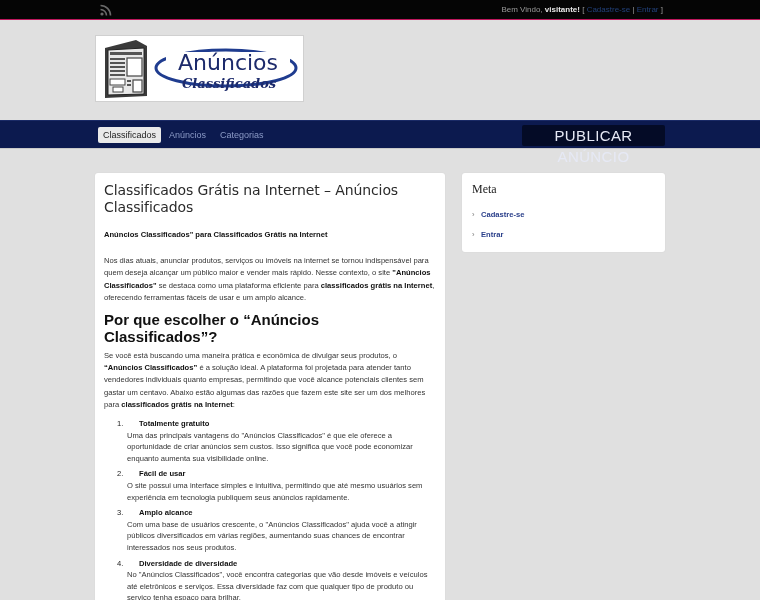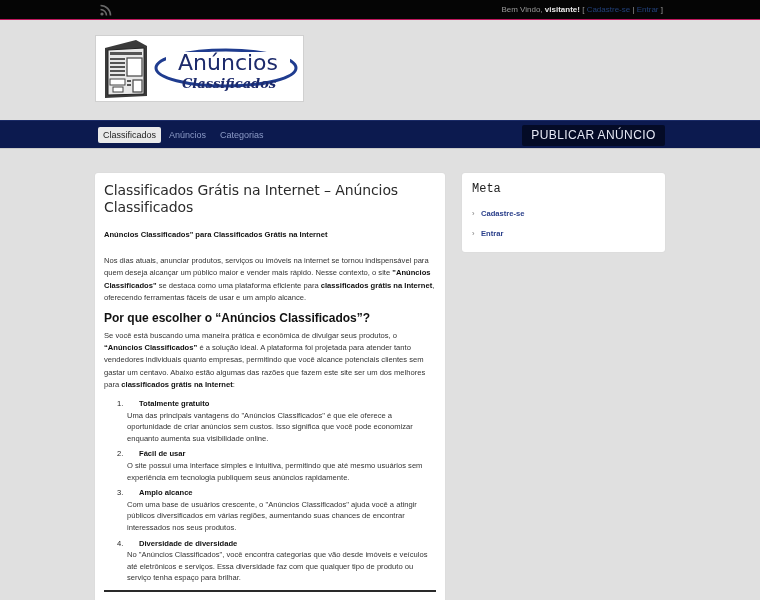--- a/index.html
+++ b/index.html
@@ -14,39 +14,39 @@
   .welcome a { color: #22417a; text-decoration: none; }
 
   
   .logo { position: absolute; left: 95px; top: 35px; width: 209px; height: 67px; background: #fff; border: 1px solid #d0d0d0; }
   .logo svg { position: absolute; left: 0; top: 0; }
 
   
   .nav { position: absolute; left: 0; top: 120px; width: 760px; height: 29px; background: #0c1a4f; border-top: 1px solid #1a2a66; border-bottom: 1px solid #c9c9c9; }
   .nav-item { position: absolute; top: 6px; height: 16px; font-size: 9px; line-height: 16px; color: #8b9ac6; }
   .nav-item.active { background: #e9e9e9; color: #1d1d1d; border-radius: 2px; padding: 0 5px; }
-  .publish { position: absolute; left: 522px; top: 4px; width: 143px; height: 21px; background: #040b26; border-radius: 2px; color: #e6e9f5; font-size: 12px; letter-spacing: .4px; text-align: center; line-height: 21px; }
+  .publish { position: absolute; left: 522px; top: 4px; width: 143px; height: 21px; background: #040b26; border-radius: 2px; color: #e6e9f5; font-size: 15px; letter-spacing: .4px; text-align: center; line-height: 21px; }
 
   
   .card { position: absolute; background: #fff; border-radius: 3px; box-shadow: 0 0 2px rgba(0,0,0,.06); }
   .main { left: 95px; top: 173px; width: 350px; height: 440px; padding: 9px 9px 0 9px; }
   .main h1 { font-family: "DejaVu Sans", sans-serif; font-weight: normal; font-size: 14px; line-height: 17px; color: #2b2b2b; margin-bottom: 13px; letter-spacing: -.1px; }
   .main p { font-size: 7.6px; line-height: 12.2px; color: #333; margin-bottom: 7px; }
   .main p b { color: #111; }
   .main .lead { font-weight: bold; color: #111; margin-bottom: 14px; }
-  .main h2 { font-size: 12px; font-weight: bold; color: #111; margin: 4px 0 5px 0; }
+  .main h2 { font-size: 15px; font-weight: bold; color: #111; margin: 4px 0 5px 0; }
   .main ol { list-style: none; margin: 3px 0 0 13px; }
   .main li { font-size: 7.6px; line-height: 11.6px; color: #333; margin-bottom: 4px; position: relative; padding-left: 10px; }
   .main li .num { position: absolute; left: 0; top: 0; color: #222; }
   .main li .ttl { font-weight: bold; color: #111; display: block; margin-left: 12px; }
   .main hr { border: 0; border-top: 2px solid #2a2a2a; margin: 6px 0 7px 0; }
 
   
   .side { left: 462px; top: 173px; width: 203px; height: 79px; padding: 9px 10px; }
-  .side h3 { font-family: Liberation Mono, monospace; font-weight: normal; font-size: 12px; color: #222; margin-bottom: 13px; }
+  .side h3 { font-family: Liberation Serif, serif; font-weight: normal; font-size: 12px; color: #222; margin-bottom: 13px; }
   .side .lnk { display: block; font-size: 7.6px; font-weight: bold; color: #2a3f8a; margin-bottom: 11px; padding-left: 9px; position: relative; text-decoration: none; }
   .side .lnk .chev { position: absolute; left: 0; top: 0; color: #777; font-weight: normal; }
 </style>
 </head>
 <body>
 
 <div class="topbar">
   <svg class="rss" viewBox="0 0 12 12">
     <circle cx="2" cy="10" r="1.6" fill="#6a6a6a"></circle>
     <path d="M0.5 5.5 A6 6 0 0 1 6.5 11.5" stroke="#6a6a6a" stroke-width="1.6" fill="none"></path>

